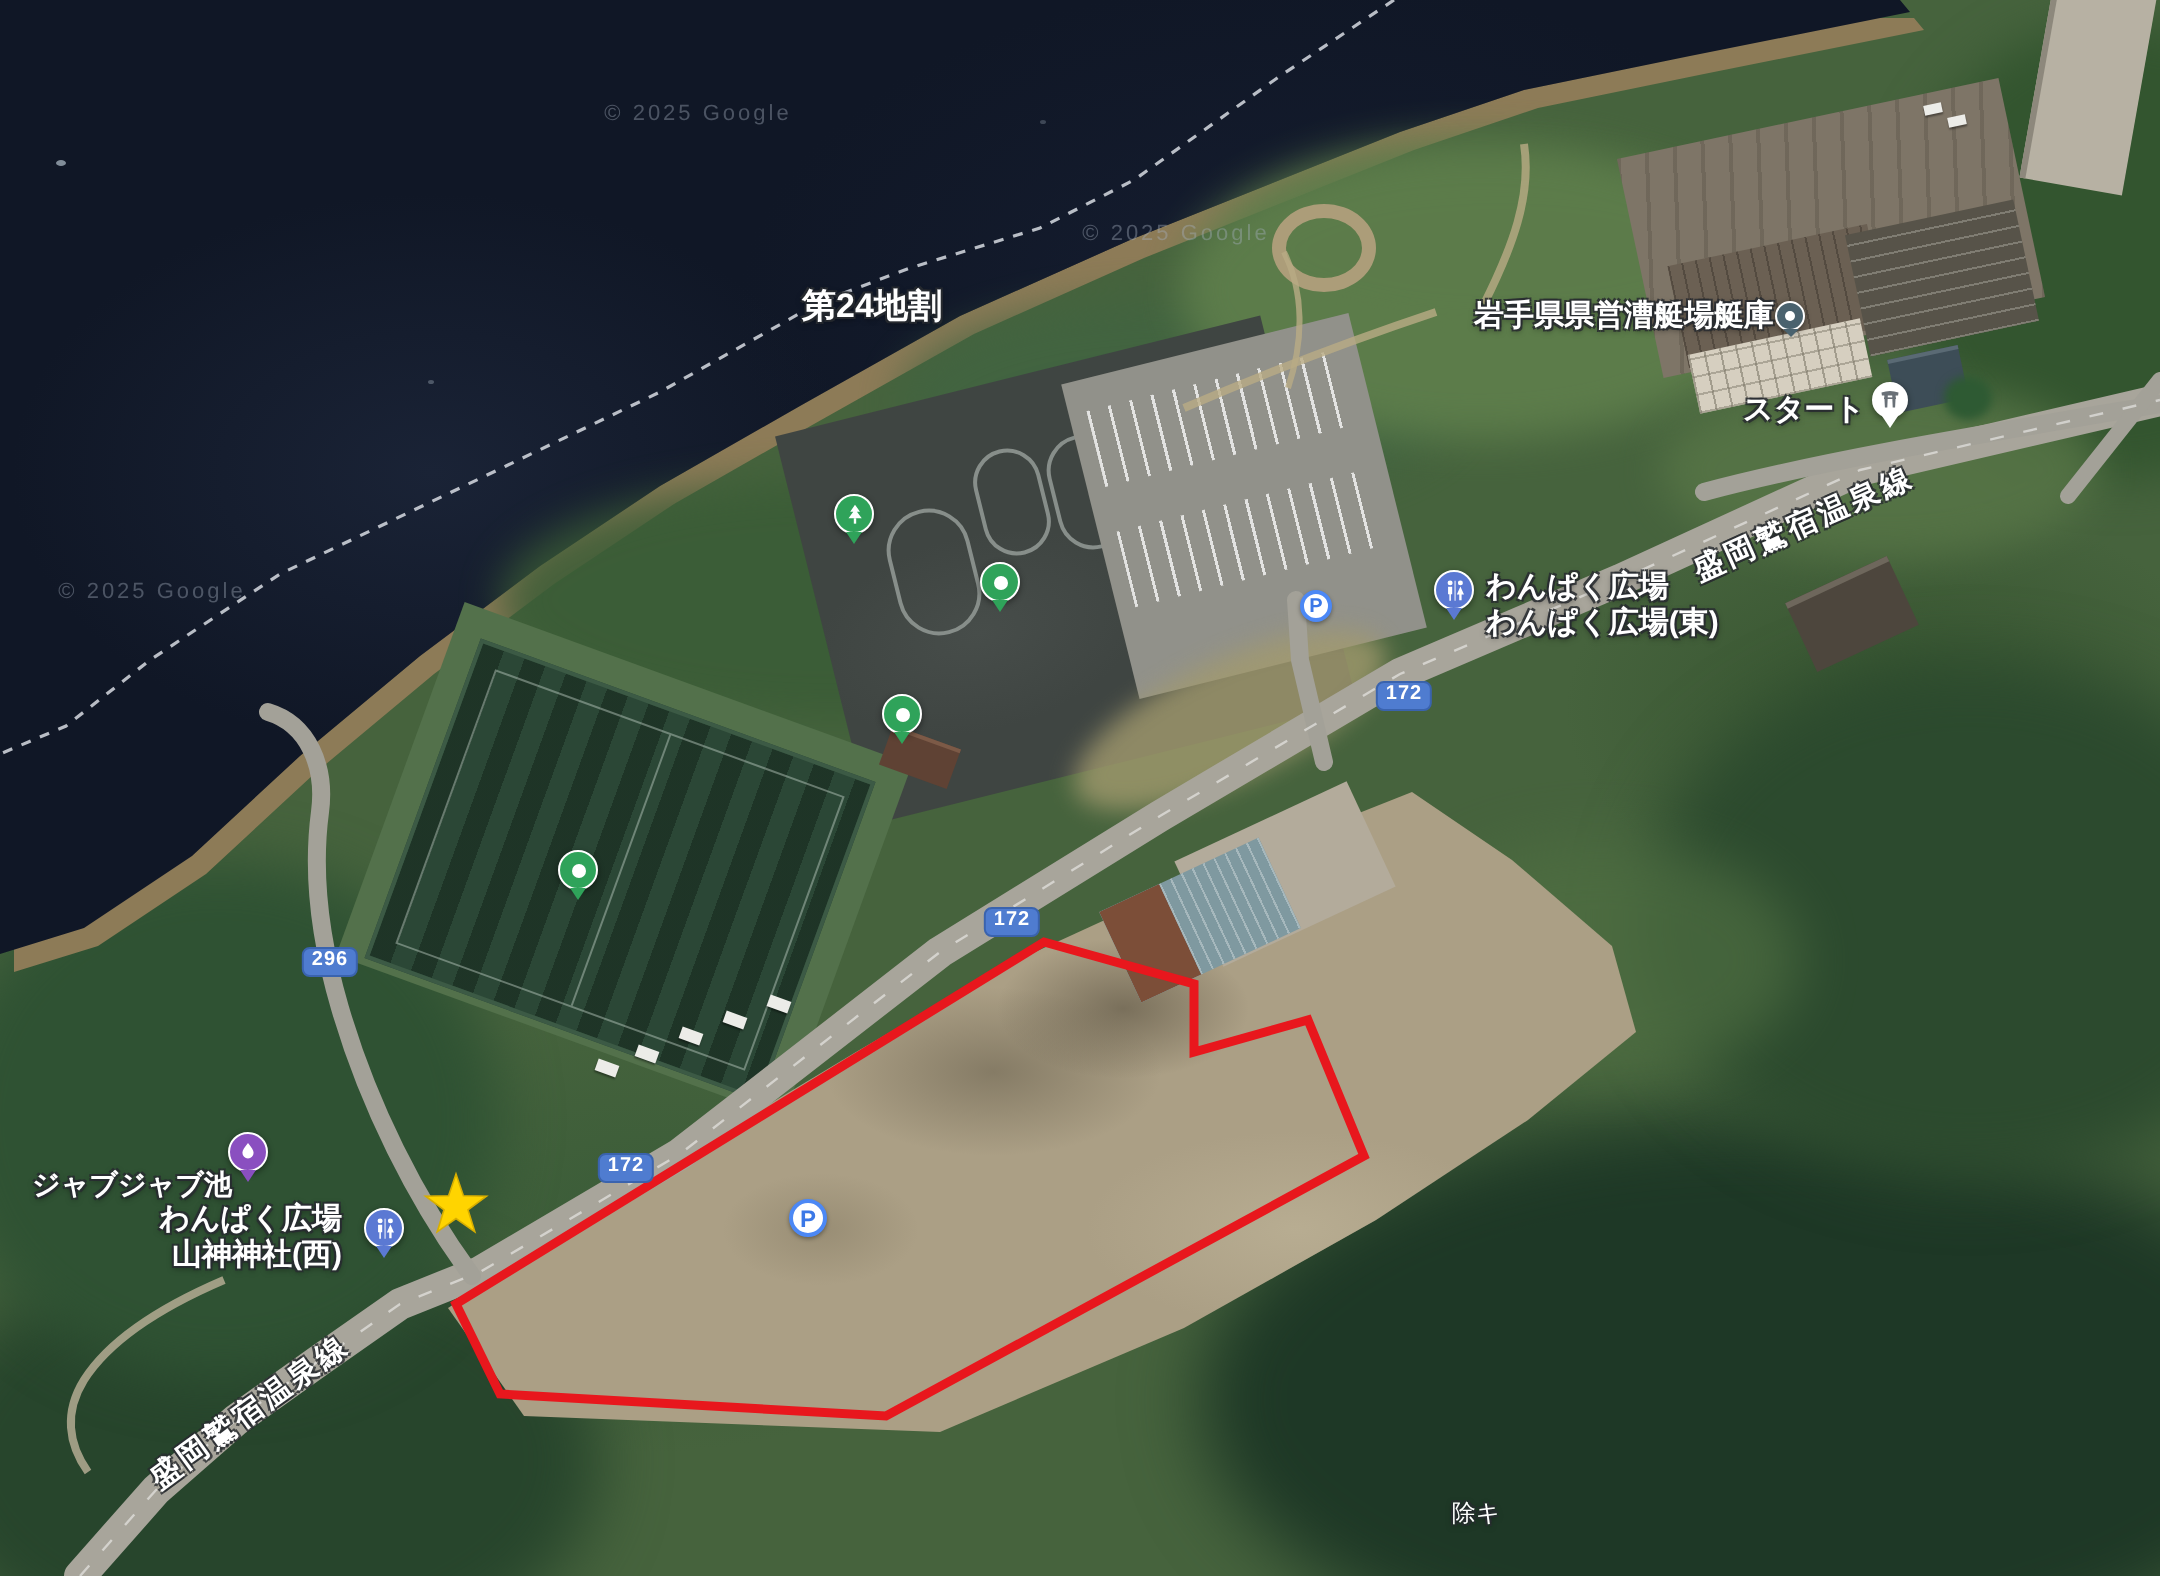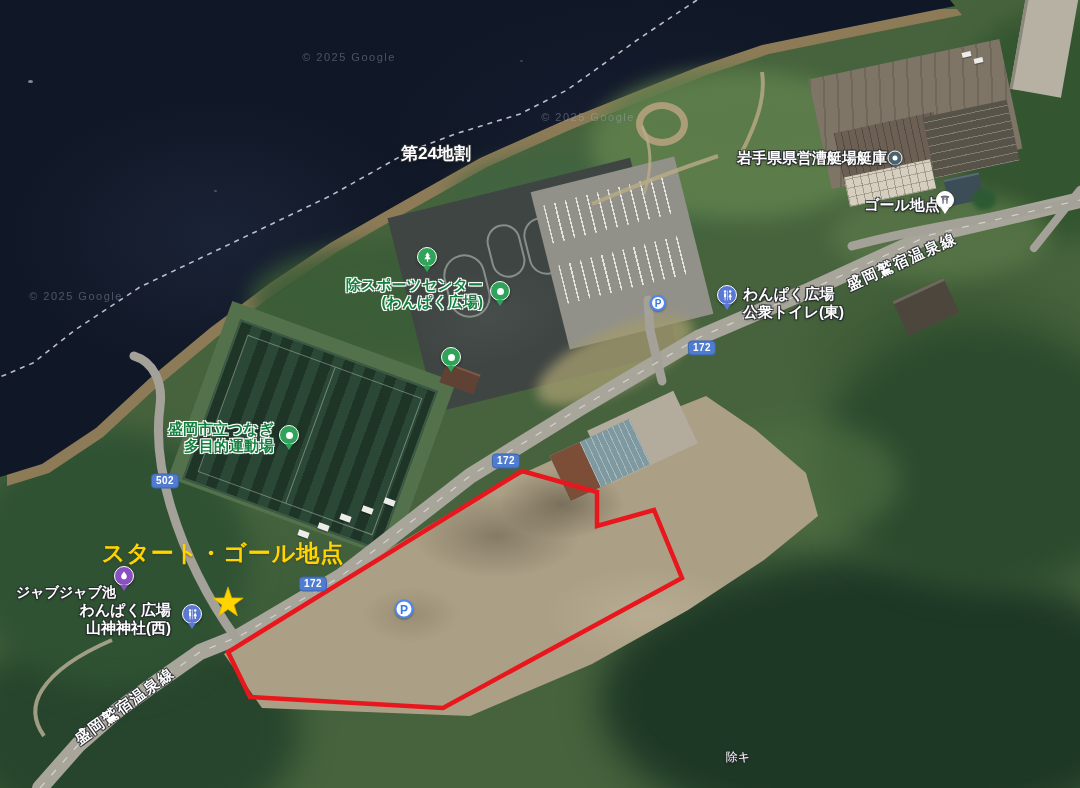--- a/index.html
+++ b/index.html
@@ -182,60 +182,52 @@
 
   <div class="watermark" style="left:349px;top:57px;">© 2025 Google</div>
   <div class="watermark" style="left:588px;top:117px;">© 2025 Google</div>
   <div class="watermark" style="left:76px;top:296px;">© 2025 Google</div>
 
   <div class="glabel center" style="left:436px;top:153px;font-size:17px;">第24地割</div>
 
   <div class="glabel center" style="left:812px;top:158px;font-size:15px;text-align:right;">岩手県県営漕艇場艇庫</div>
   <div class="pin slate" style="left:895px;top:158px;"></div>
 
-  <div class="glabel center" style="left:902px;top:205px;font-size:15px;">ゴール地点</div>
+  <div class="glabel center" style="left:902px;top:205px;font-size:15px;">スタート</div>
   <div class="pin white" style="left:945px;top:200px;width:18px;height:18px;">
     <svg viewBox="0 0 24 24" width="12" height="12" fill="#697077">
       <path d="M3.5 4.5c5.6-2 11.4-2 17 0l-.4 3h-2.4l-.6 12h-2.4l-.5-12h-4.4l-.5 12H6.9l-.6-12H3.9z"></path>
       <rect x="6" y="9.4" width="12" height="1.6"></rect>
     </svg>
   </div>
 
   <div class="glabel" style="left:743px;top:285px;font-size:15px;line-height:17.5px;">
     <div>わんぱく広場</div>
-    <div>公衆トイレ(東)</div>
+    <div>わんぱく広場(東)</div>
   </div>
   <div class="pin blue" style="left:727px;top:295px;">
     <svg viewBox="0 0 24 24" width="13" height="13" fill="#fff">
       <circle cx="7.5" cy="4.5" r="2.3"></circle>
         <path d="M5.6 8h3.8v7H8.2v6H6.8v-6H5.6z"></path>
       <rect x="11.6" y="2.5" width="0.9" height="18.5"></rect>
       <circle cx="17" cy="4.5" r="2.3"></circle>
         <path d="M17 7.8l3.3 7.4h-2.2v5.3h-2.2v-5.3h-2.2z"></path>
     </svg>
   </div>
   <div class="pcircle" style="left:658px;top:303px;width:16px;height:16px;font-size:10px;">P</div>
 
-  <div class="green-label rightal" style="left:483px;top:277px;font-size:15px;line-height:16.5px;">
-    <div>除スポーツセンター</div>
-    <div>(わんぱく広場)</div>
-  </div>
   <div class="pin green" style="left:427px;top:257px;">
     <svg viewBox="0 0 24 24" width="13" height="13" fill="#fff">
       <path d="M12 2.5l4.6 6.4h-2.8l4.4 6.1H6l4.4-6.1H7.6z"></path>
         <rect x="10.9" y="15" width="2.2" height="5"></rect>
     </svg>
   </div>
   <div class="pin green dot" style="left:500px;top:291px;"></div>
   <div class="pin green dot" style="left:451px;top:357px;"></div>
 
-  <div class="green-label rightal" style="left:274px;top:421px;font-size:15px;line-height:16.5px;">
-    <div>盛岡市立つなぎ</div>
-    <div>多目的運動場</div>
-  </div>
   <div class="pin green dot" style="left:289px;top:435px;"></div>
 
   <div class="glabel" style="left:16px;top:584px;font-size:14px;">ジャブジャブ池</div>
   <div class="pin purple" style="left:124px;top:576px;">
     <svg viewBox="0 0 24 24" width="12" height="12" fill="#fff">
       <path d="M12 3c3.4 4.3 5.6 7 5.6 9.8a5.6 5.6 0 1 1-11.2 0C6.4 10 8.6 7.3 12 3z"></path>
     </svg>
   </div>
 
   <div class="glabel rightal" style="left:171px;top:601px;font-size:15px;line-height:17.5px;">
@@ -250,22 +242,21 @@
       <circle cx="17" cy="4.5" r="2.3"></circle>
         <path d="M17 7.8l3.3 7.4h-2.2v5.3h-2.2v-5.3h-2.2z"></path>
     </svg>
   </div>
 
   <div class="pcircle" style="left:404px;top:609px;width:19px;height:19px;font-size:12px;">P</div>
 
   <div class="shield" style="left:506px;top:461px;">172</div>
   <div class="shield" style="left:702px;top:348px;">172</div>
   <div class="shield" style="left:313px;top:584px;">172</div>
-  <div class="shield" style="left:165px;top:481px;">502</div>
+  <div class="shield" style="left:165px;top:481px;">296</div>
 
   <div class="road-label" style="left:902px;top:262px;transform:translate(-50%,-50%) rotate(-24deg);">盛岡鷲宿温泉線</div>
   <div class="road-label" style="left:125px;top:706px;transform:translate(-50%,-50%) rotate(-36deg);">盛岡鷲宿温泉線</div>
 
   <div class="glabel center" style="left:738px;top:757px;font-size:12px;font-weight:500;">除キ</div>
 
-  <div class="annot-yellow" style="left:223px;top:553px;">スタート・ゴール地点</div>
 
 </div>
 
 </body></html>

